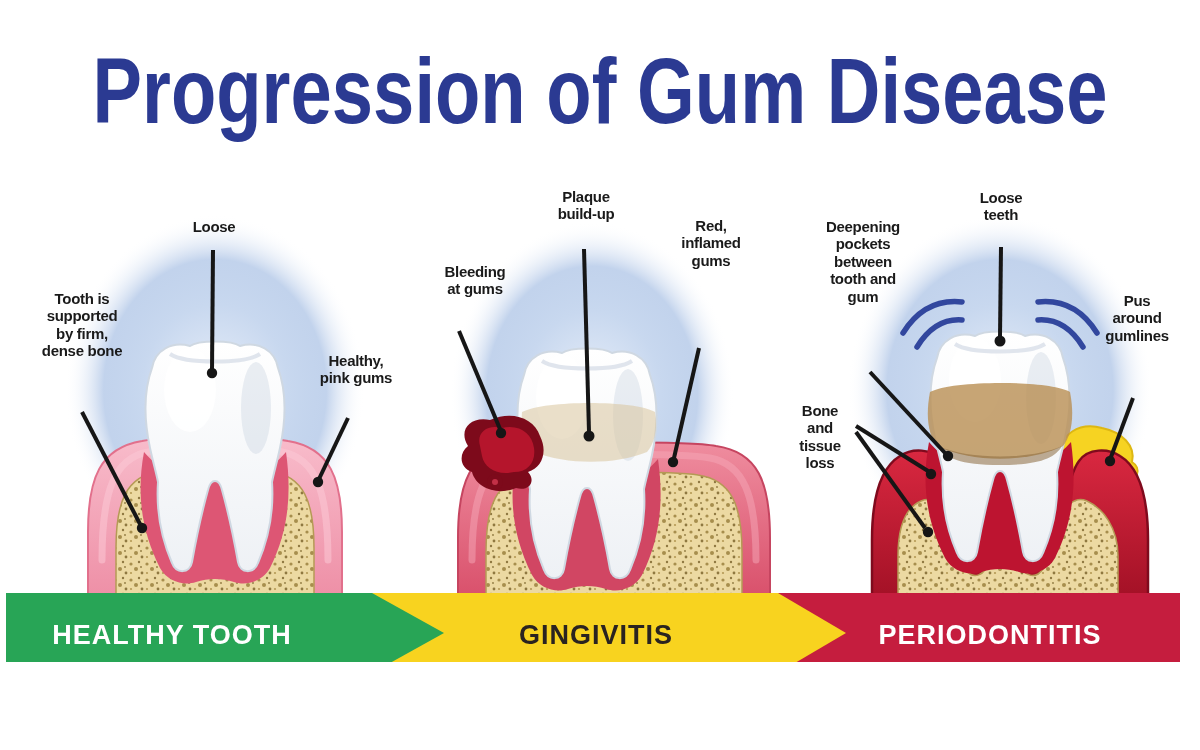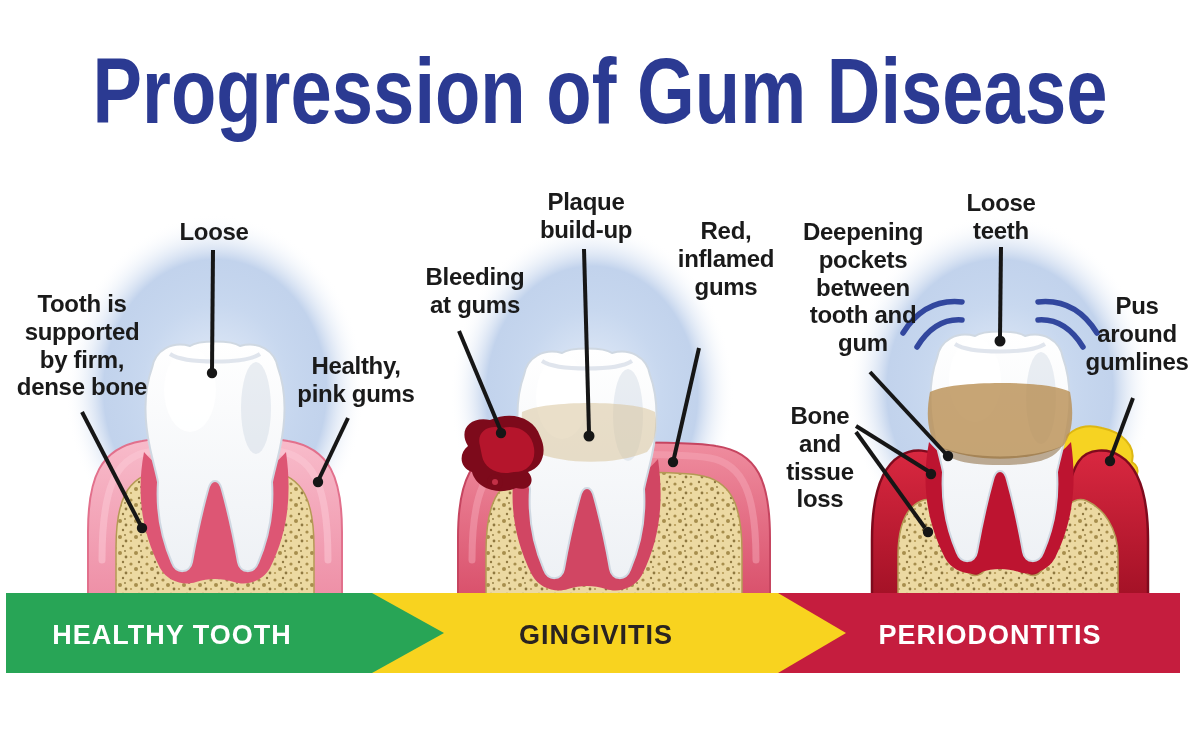--- a/index.html
+++ b/index.html
@@ -1,25 +1,25 @@
 <!DOCTYPE html>
 <html><head>
 <meta charset="utf-8">
 <style>
   html,body{margin:0;padding:0;background:#ffffff;}
-  .stage{position:relative;width:1200px;height:750px;background:#ffffff;overflow:hidden;
+  .stage{position:relative;width:1200px;height:662px;background:#ffffff;overflow:hidden;
          font-family:"Liberation Sans",sans-serif;}
   svg{display:block;}
   .title-svg{position:absolute;left:0;top:0;width:1200px;height:150px;}
   .title-text{fill:#2b3a92;font-weight:bold;}
   .scene-svg{position:absolute;left:0;top:0;width:1200px;height:750px;}
   .banner-svg{position:absolute;left:0;top:591px;width:1200px;height:86px;}
   .banner-text{font-weight:bold;letter-spacing:1px;font-size:27px;}
   .lbl{position:absolute;transform:translateX(-50%);text-align:center;
-       font-weight:bold;font-size:24px;line-height:1.16;color:#1a1a1a;
+       font-weight:bold;font-size:15px;line-height:1.16;color:#1a1a1a;
        white-space:pre-line;letter-spacing:-0.3px;}
 </style>
 </head>
 <body>
 
 <div class="stage">
 
   <svg class="scene-svg" viewBox="0 0 1200 750">
     <defs>
       <radialGradient id="glowGrad">
@@ -175,21 +175,21 @@
   <div class="lbl" style="left:82px;top:290px;">Tooth is
 supported
 by firm,
 dense bone</div>
   <div class="lbl" style="left:356px;top:352px;text-align:center;">Healthy,
 pink gums</div>
   <div class="lbl" style="left:586px;top:188px;">Plaque
 build-up</div>
   <div class="lbl" style="left:475px;top:263px;">Bleeding
 at gums</div>
-  <div class="lbl" style="left:726px;top:217px;">Red,
+  <div class="lbl" style="left:711px;top:217px;">Red,
 inflamed
 gums</div>
   <div class="lbl" style="left:1001px;top:189px;">Loose
 teeth</div>
   <div class="lbl" style="left:863px;top:218px;">Deepening
 pockets
 between
 tooth and
 gum</div>
   <div class="lbl" style="left:1137px;top:292px;">Pus

